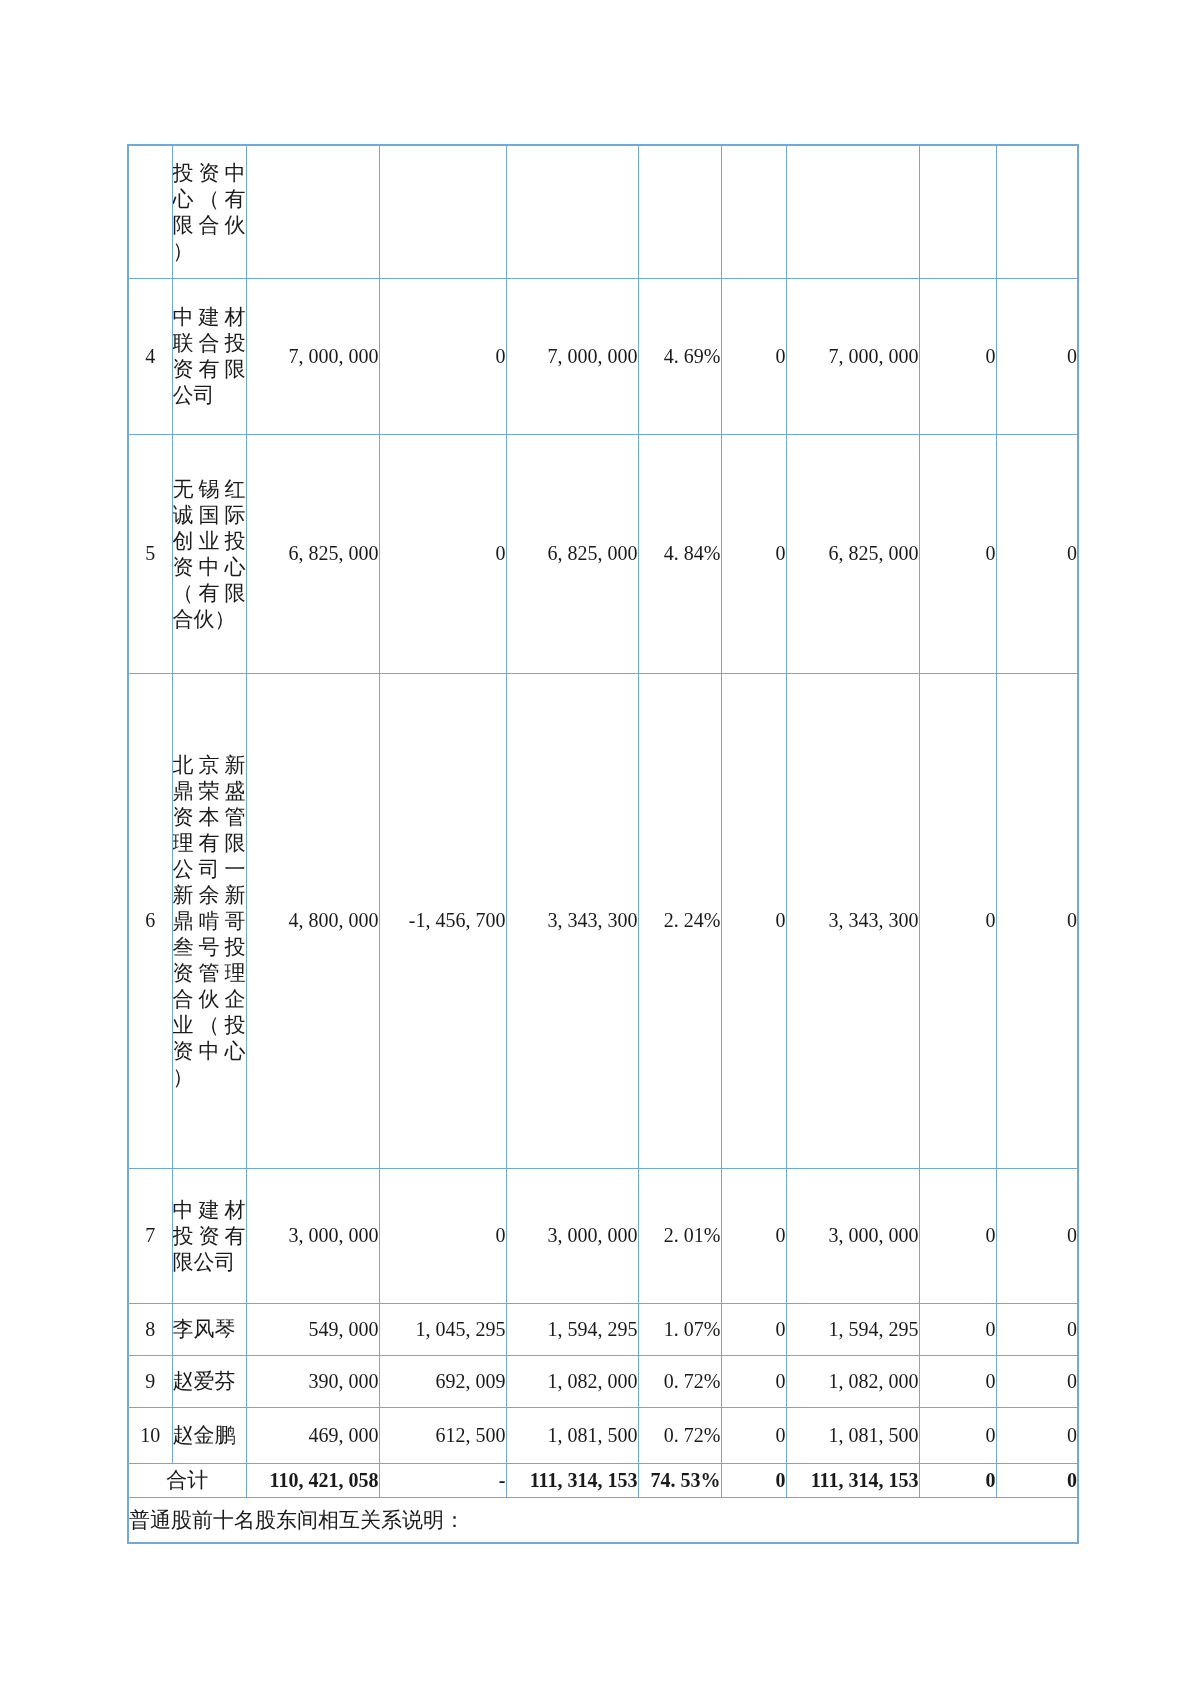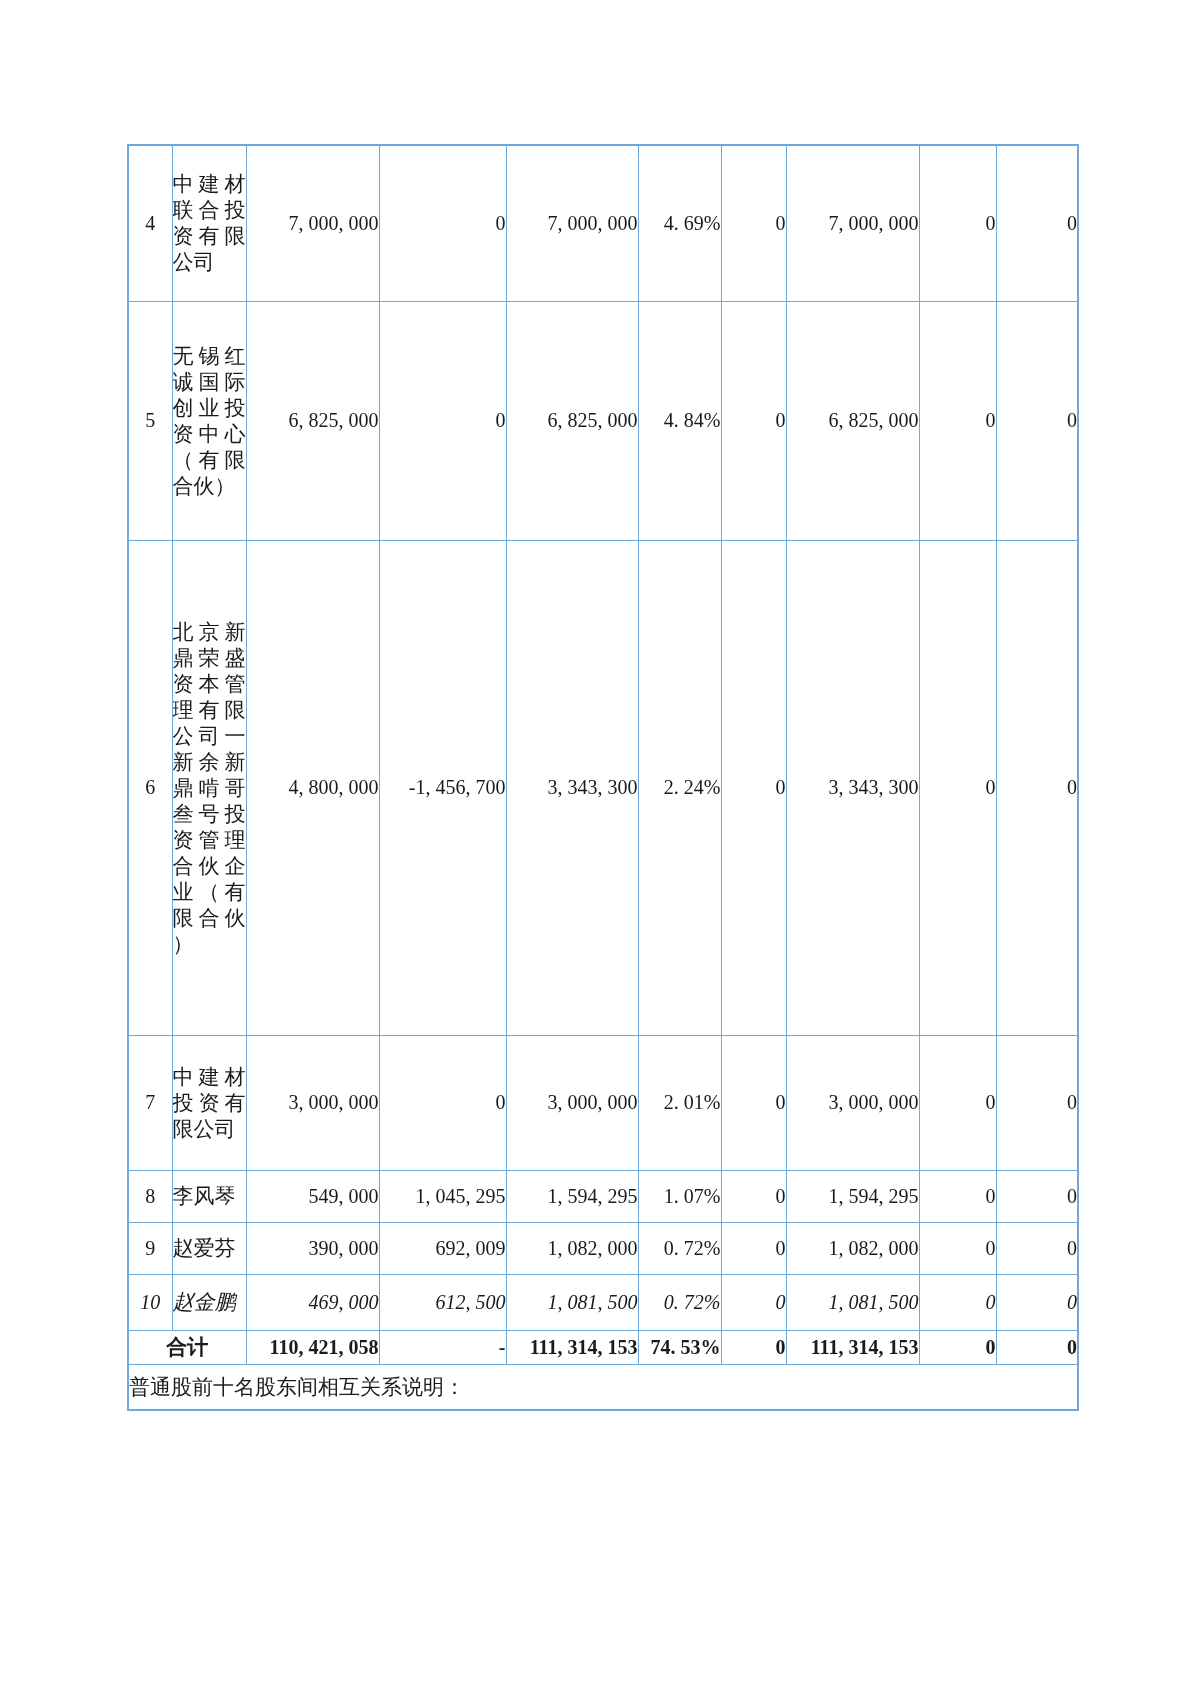--- a/index.html
+++ b/index.html
@@ -37,21 +37,21 @@
   }
   td.c-val{
     text-align:right;
     font-size:20px;
     padding:0 8px 0 2px;
     white-space:nowrap;
   }
   td.c-total-label{
     text-align:center;
     font-family:"Liberation Sans","DejaVu Sans",sans-serif;
-    font-weight:bold;
+    font-weight:normal;
     font-size:21px;
   }
   tr.total-row td.c-val{font-size:20px;font-weight:bold;}
   td.c-note{
     vertical-align:top;
     text-align:left;
     font-size:21px;
     padding:4px 8px;
     line-height:26px;
   }
@@ -67,20 +67,32 @@
       <col style="width:133px">
       <col style="width:127px">
       <col style="width:132px">
       <col style="width:83px">
       <col style="width:65px">
       <col style="width:133px">
       <col style="width:77px">
       <col style="width:82px">
     </colgroup>
     <tbody id="tbody">
+        <tr style="height: 133px;">
+          <td class="c-no"></td>
+          <td class="c-name">投资中心（有限合伙）</td>
+          <td class="c-val"></td>
+          <td class="c-val"></td>
+          <td class="c-val"></td>
+          <td class="c-val"></td>
+          <td class="c-val"></td>
+          <td class="c-val"></td>
+          <td class="c-val"></td>
+          <td class="c-val"></td>
+        </tr>
         <tr style="height: 156px;">
           <td class="c-no">4</td>
           <td class="c-name">中建材联合投资有限公司</td>
           <td class="c-val">7, 000, 000</td>
           <td class="c-val">0</td>
           <td class="c-val">7, 000, 000</td>
           <td class="c-val">4. 69%</td>
           <td class="c-val">0</td>
           <td class="c-val">7, 000, 000</td>
           <td class="c-val">0</td>
@@ -93,21 +105,21 @@
           <td class="c-val">0</td>
           <td class="c-val">6, 825, 000</td>
           <td class="c-val">4. 84%</td>
           <td class="c-val">0</td>
           <td class="c-val">6, 825, 000</td>
           <td class="c-val">0</td>
           <td class="c-val">0</td>
         </tr>
         <tr style="height: 495px;">
           <td class="c-no">6</td>
-          <td class="c-name">北京新鼎荣盛资本管理有限公司一新余新鼎啃哥叁号投资管理合伙企业（有限合伙）</td>
+          <td class="c-name">北京新鼎荣盛资本管理有限公司一新余新鼎啃哥叁号投资管理合伙企业（投资中心）</td>
           <td class="c-val">4, 800, 000</td>
           <td class="c-val">-1, 456, 700</td>
           <td class="c-val">3, 343, 300</td>
           <td class="c-val">2. 24%</td>
           <td class="c-val">0</td>
           <td class="c-val">3, 343, 300</td>
           <td class="c-val">0</td>
           <td class="c-val">0</td>
         </tr>
         <tr style="height: 135px;">
@@ -139,21 +151,21 @@
           <td class="c-name">赵爱芬</td>
           <td class="c-val">390, 000</td>
           <td class="c-val">692, 009</td>
           <td class="c-val">1, 082, 000</td>
           <td class="c-val">0. 72%</td>
           <td class="c-val">0</td>
           <td class="c-val">1, 082, 000</td>
           <td class="c-val">0</td>
           <td class="c-val">0</td>
         </tr>
-        <tr style="height: 56px; font-style: italic;">
+        <tr style="height: 56px;">
           <td class="c-no">10</td>
           <td class="c-name">赵金鹏</td>
           <td class="c-val">469, 000</td>
           <td class="c-val">612, 500</td>
           <td class="c-val">1, 081, 500</td>
           <td class="c-val">0. 72%</td>
           <td class="c-val">0</td>
           <td class="c-val">1, 081, 500</td>
           <td class="c-val">0</td>
           <td class="c-val">0</td>

